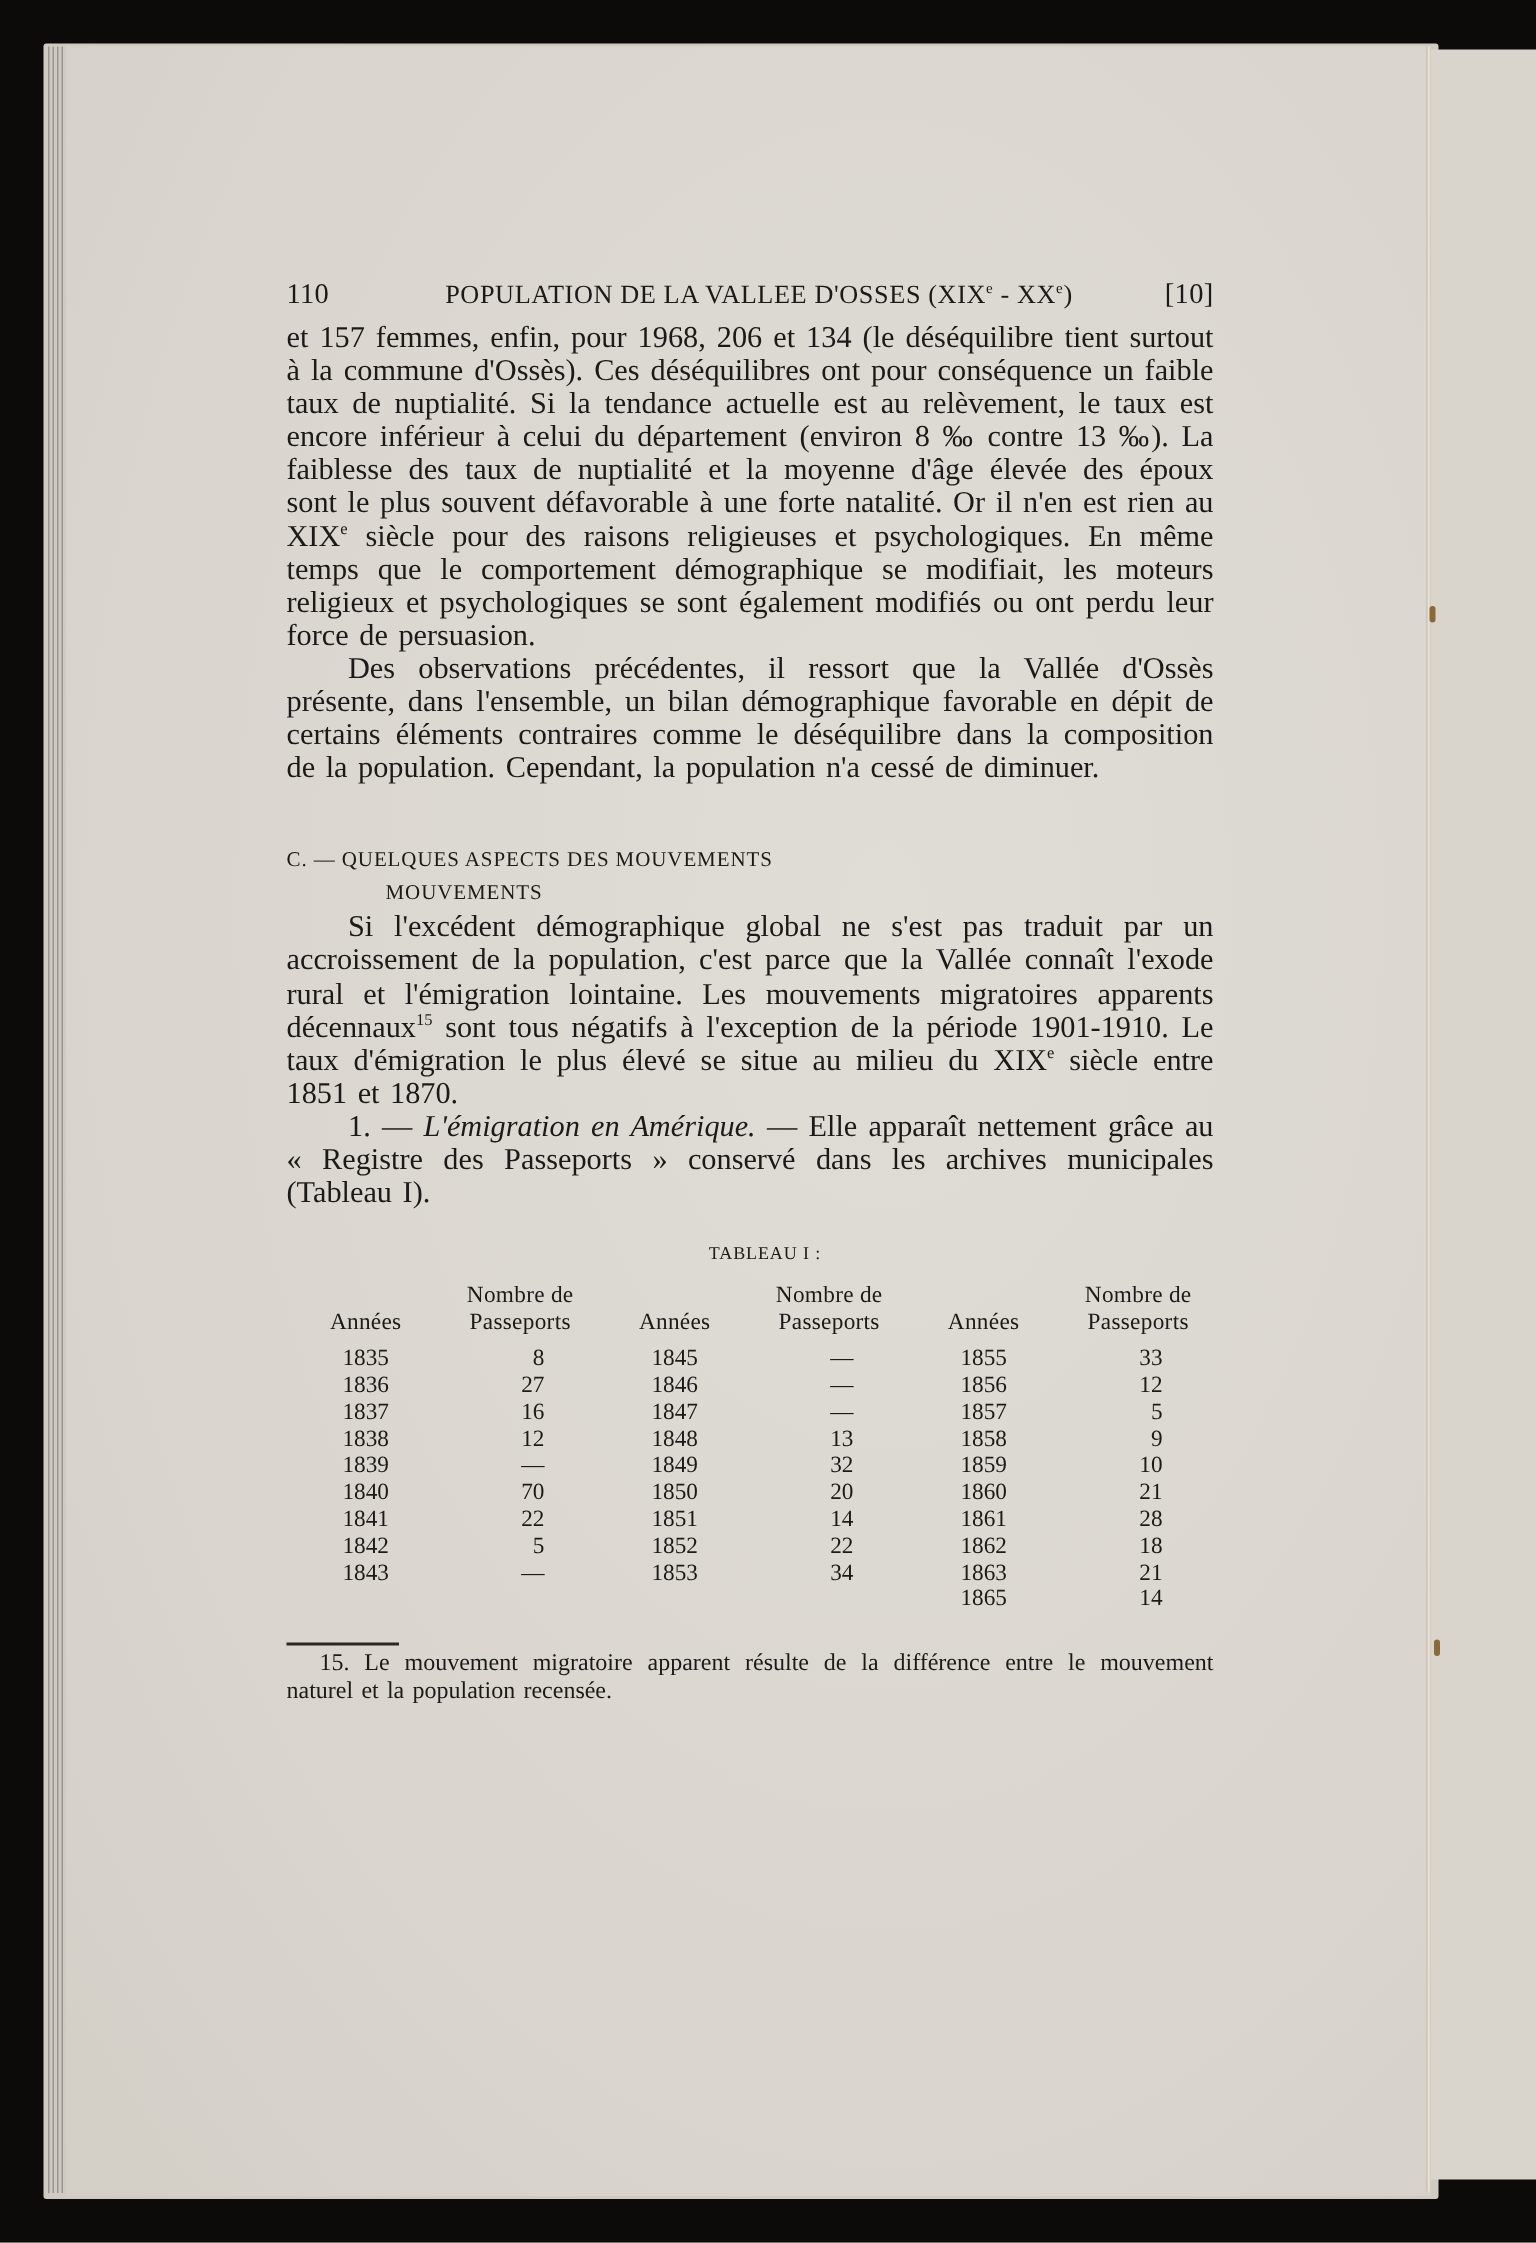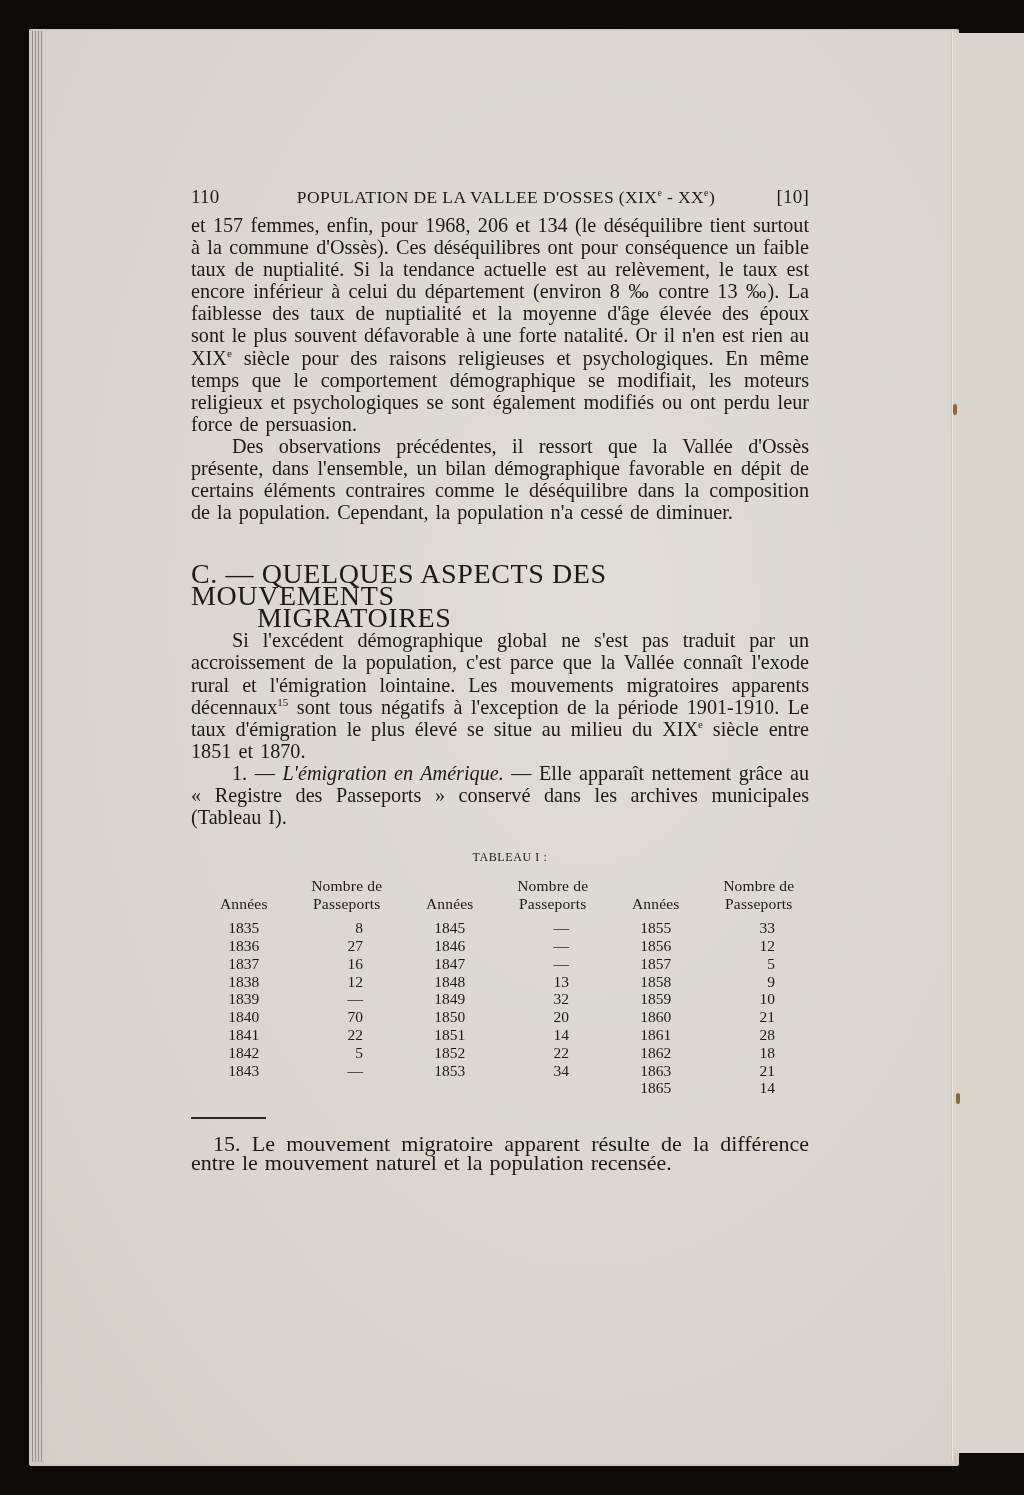--- a/index.html
+++ b/index.html
@@ -91,21 +91,21 @@
       line-height: 22.1px;
       text-align: justify;
       word-spacing: 2px;
     }
     p.indent { text-indent: 41px; }
     .p1 { margin-top: 17px; }
     .p2 { margin-top: 6px; }
     sup { font-size: 11px; line-height: 0; }
     .section-head {
       margin-top: 40px;
-      font-size: 28px;
+      font-size: 14px;
       line-height: 22px;
       letter-spacing: 0.6px;
     }
     .section-head .line2 { padding-left: 66px; display: block; }
     .p3 { margin-top: 19px; }
     .p4 { margin-top: 10px; }
     .tableau-title {
       margin-top: 22px;
       text-align: center;
       font-size: 12px;
@@ -137,22 +137,22 @@
     .c-year { width: 90px; }
     .c-num { width: 100px; }
     .num span { display: inline-block; width: 22px; text-align: right; margin-right: 38px; }
     .footnote-rule {
       margin-top: 20px;
       width: 75px;
       height: 2px;
       background: #2a2725;
     }
     .footnote {
-      margin-top: 16px;
-      font-size: 22px;
+      margin-top: 3px;
+      font-size: 16px;
       line-height: 18.5px;
       text-align: justify;
       text-indent: 22px;
       word-spacing: 1.5px;
     }
     .italic { font-style: italic; }
   </style>
 </head>
 <body>
 
@@ -175,21 +175,21 @@
     <span class="title"><span>POPULATION DE LA VALLEE D'OSSES (XIX</span><sup>e</sup><span> - XX</span><sup>e</sup><span>)</span></span>
     <span>[10]</span>
   </div>
 
   <p class="body p1"><span>et 157 femmes, enfin, pour 1968, 206 et 134 (le déséquilibre tient surtout à la commune d'Ossès). Ces déséquilibres ont pour conséquence un faible taux de nuptialité. Si la tendance actuelle est au relèvement, le taux est encore inférieur à celui du département (environ 8 ‰ contre 13 ‰). La faiblesse des taux de nuptialité et la moyenne d'âge élevée des époux sont le plus souvent défavorable à une forte natalité. Or il n'en est rien au XIX</span><sup>e</sup><span> siècle pour des raisons religieuses et psychologiques. En même temps que le comportement démographique se modifiait, les moteurs religieux et psychologiques se sont également modifiés ou ont perdu leur force de persuasion.</span></p>
 
   <p class="body indent p2">Des observations précédentes, il ressort que la Vallée d'Ossès présente, dans l'ensemble, un bilan démographique favorable en dépit de certains éléments contraires comme le déséquilibre dans la composition de la population. Cependant, la population n'a cessé de diminuer.</p>
 
   <div class="section-head">
     <span>C. — QUELQUES ASPECTS DES MOUVEMENTS</span>
-    <span class="line2">MIGRATOIRES</span>
+    <span class="line2">MOUVEMENTS</span>
   </div>
 
   <p class="body indent p3"><span>Si l'excédent démographique global ne s'est pas traduit par un accroissement de la population, c'est parce que la Vallée connaît l'exode rural et l'émigration lointaine. Les mouvements migratoires apparents décennaux</span><sup>15</sup><span> sont tous négatifs à l'exception de la période 1901-1910. Le taux d'émigration le plus élevé se situe au milieu du XIX</span><sup>e</sup><span> siècle entre 1851 et 1870.</span></p>
 
   <p class="body indent p4"><span>1. — </span><span class="italic">L'émigration en Amérique.</span><span> — Elle apparaît nettement grâce au « Registre des Passeports » conservé dans les archives municipales (Tableau I).</span></p>
 
   <div class="tableau-title">TABLEAU I :</div>
 
   <table class="passeports">
     <thead>

